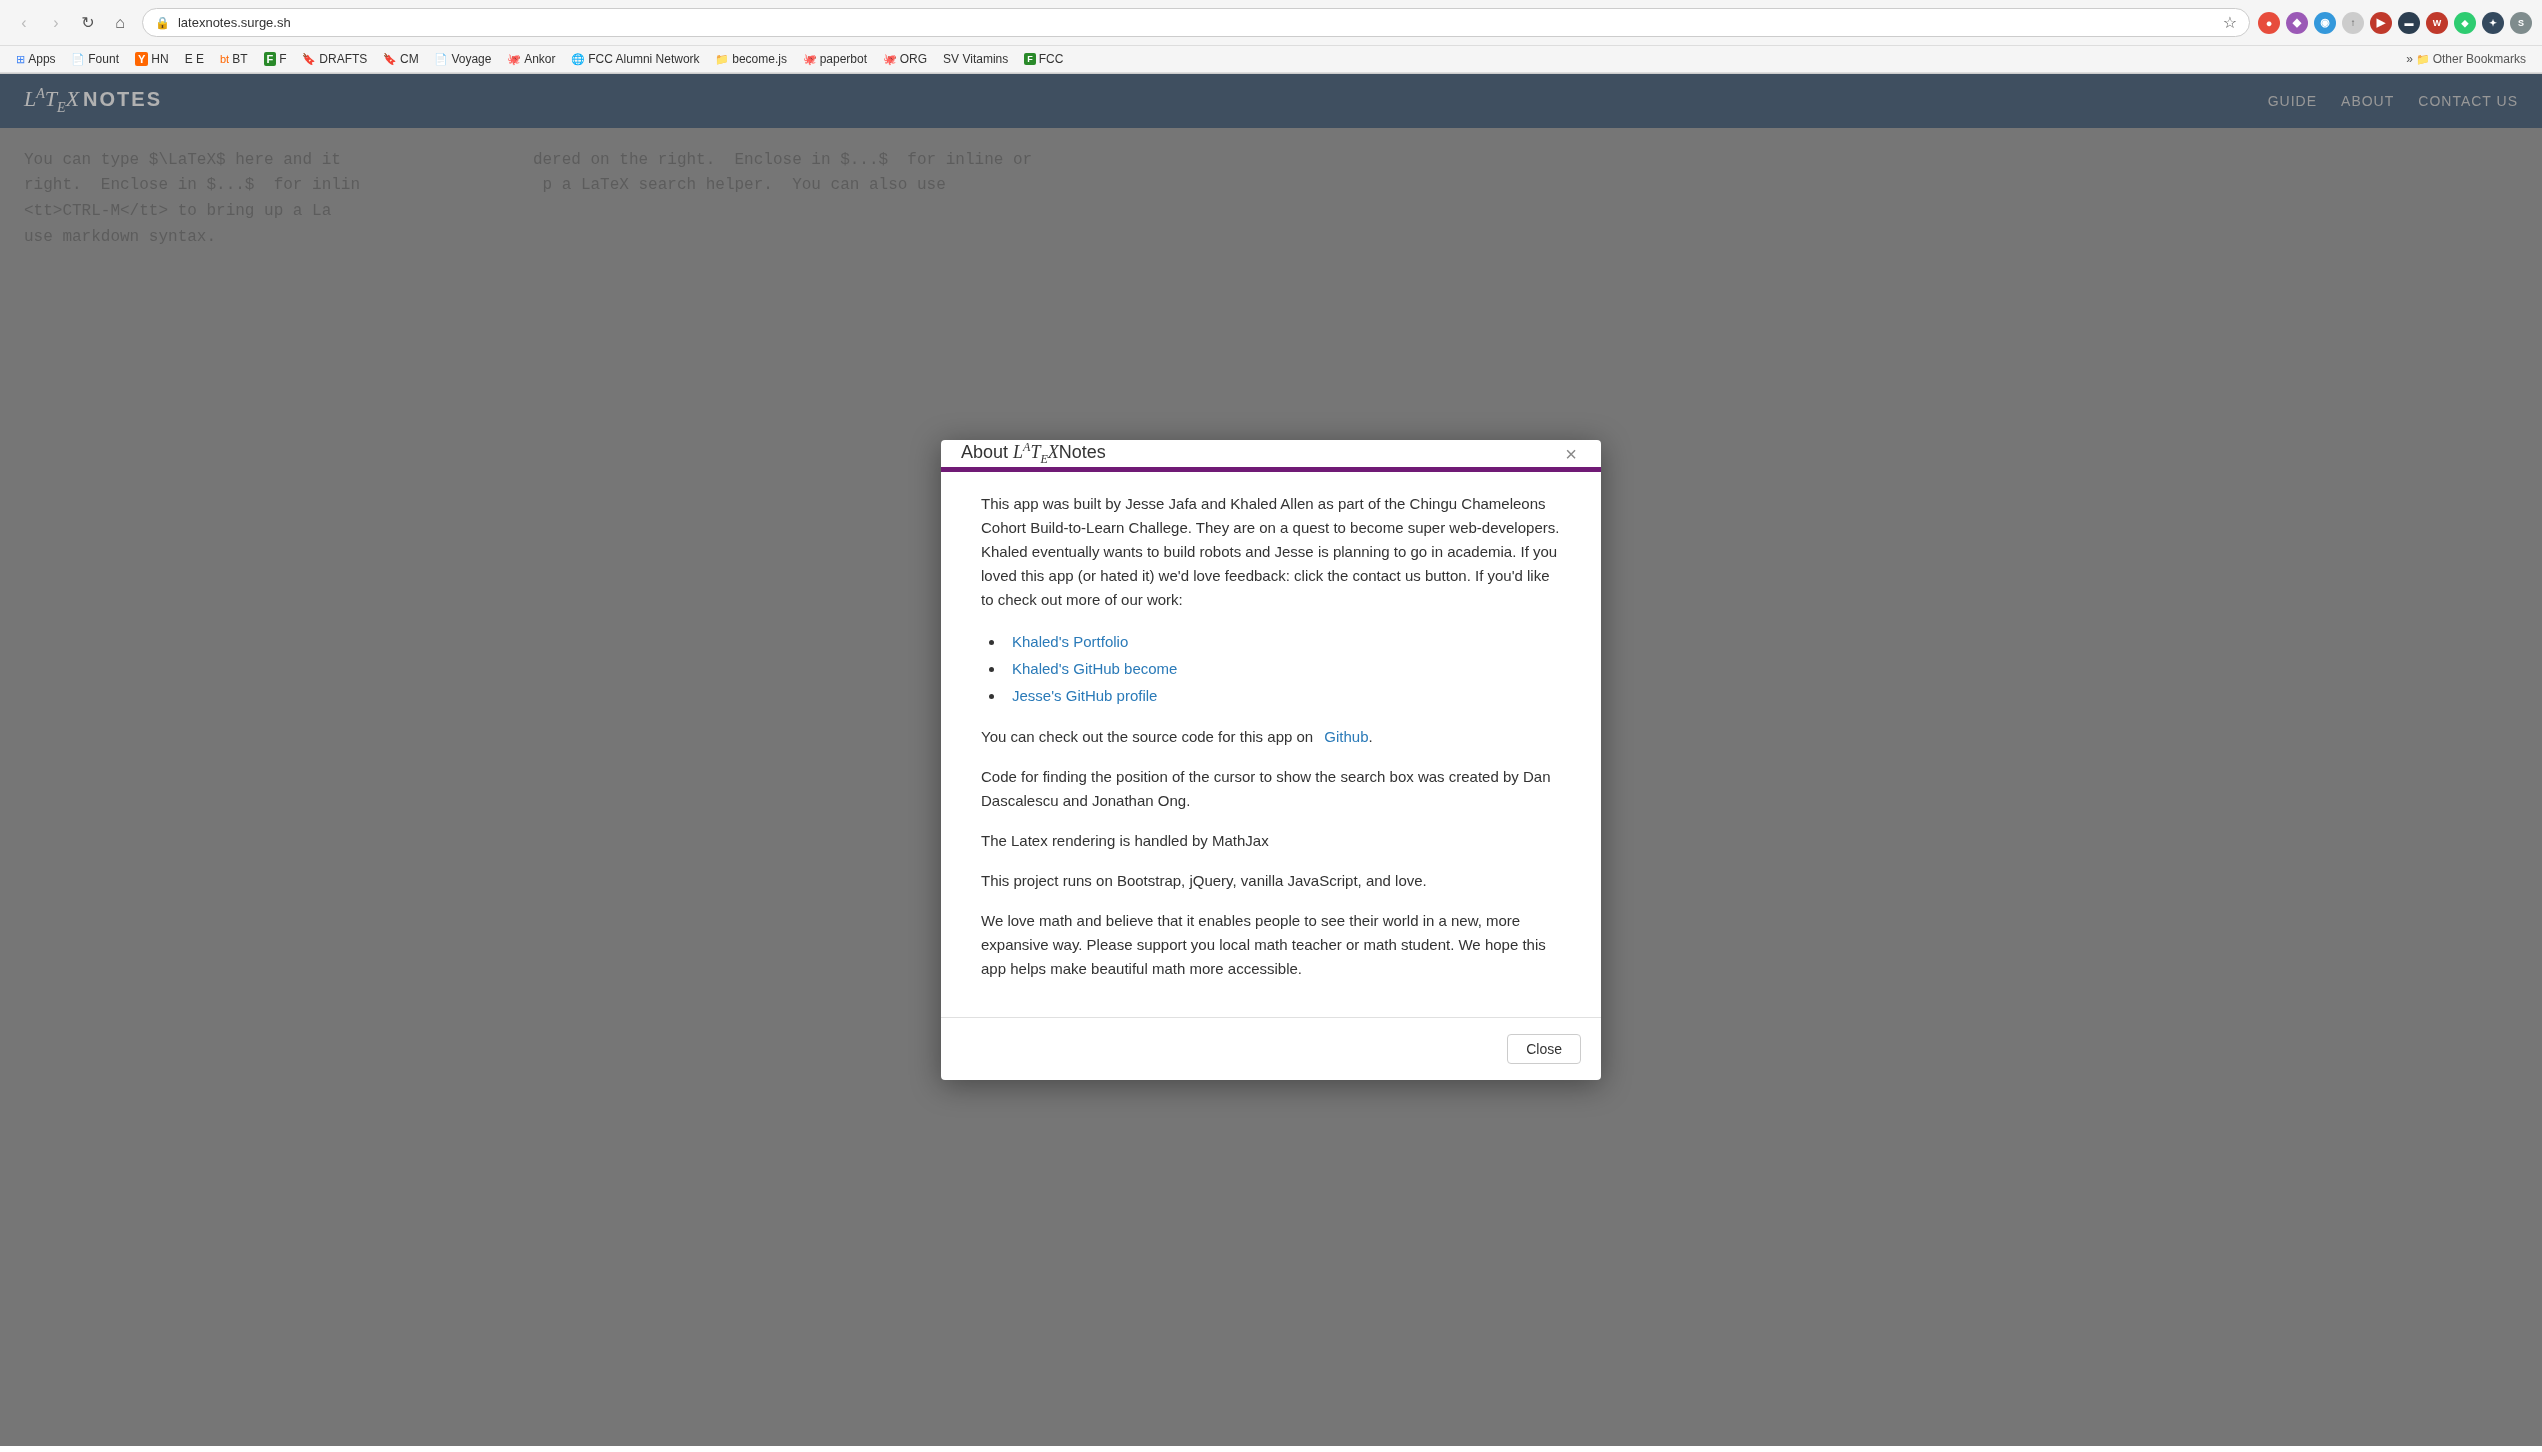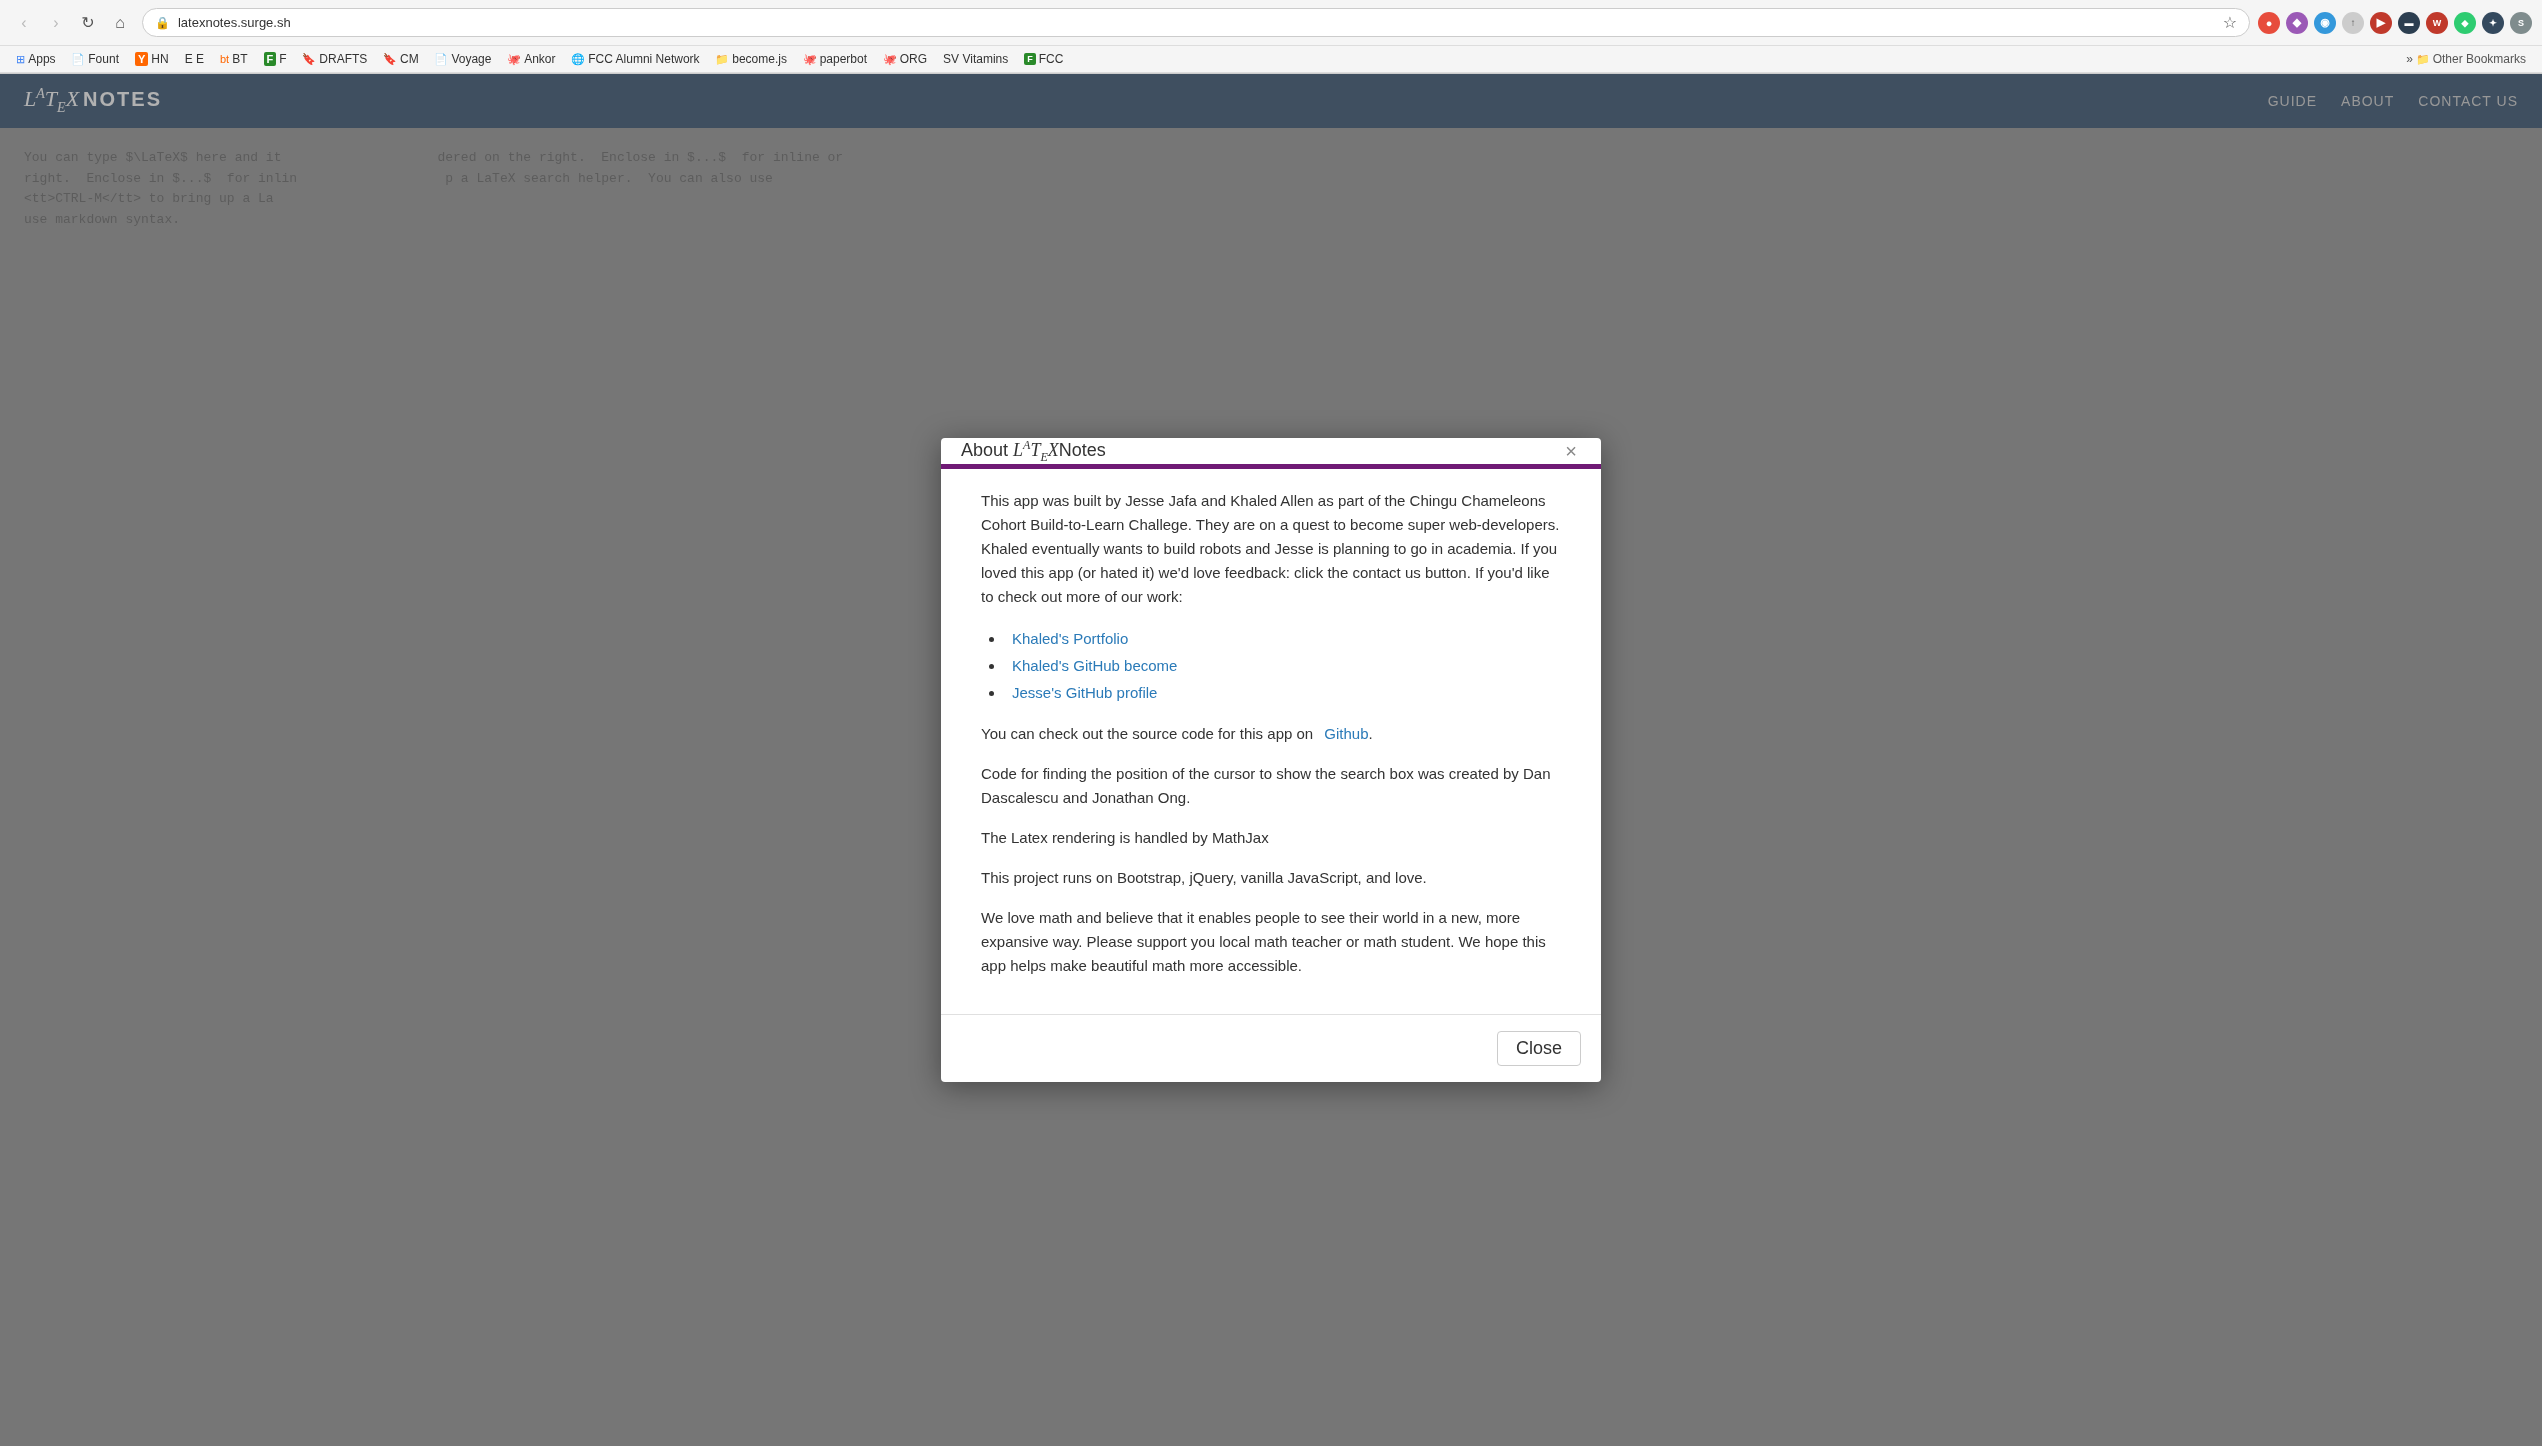--- a/index.html
+++ b/index.html
@@ -30,35 +30,35 @@
     
     .app-navbar { background: #1a3a5c; width: 100%; padding: 12px 24px; display: flex; align-items: center; justify-content: space-between; }
     .app-logo { display: flex; align-items: baseline; gap: 0; }
     .logo-latex { font-size: 22px; font-weight: normal; color: #fff; font-family: 'Times New Roman', serif; font-style: italic; }
     .logo-notes { font-size: 20px; font-weight: bold; color: #fff; letter-spacing: 2px; font-family: sans-serif; font-style: normal; margin-left: 4px; }
     .nav-links { display: flex; gap: 24px; }
     .nav-link { color: #ccc; font-size: 14px; font-weight: 500; letter-spacing: 1px; cursor: pointer; text-decoration: none; }
 
     
     .page-content-bg { padding: 20px 24px; opacity: 0.6; }
-    .page-content-bg pre { font-family: 'Courier New', monospace; font-size: 13px; color: #333; line-height: 1.6; }
+    .page-content-bg pre { font-family: 'Courier New', monospace; font-size: 16px; color: #333; line-height: 1.6; }
 
     
     .modal-overlay { position: absolute; top: 0; left: 0; right: 0; bottom: 0; background: rgba(100,100,100,0.5); display: flex; align-items: center; justify-content: center; }
     .modal { background: #fff; border-radius: 4px; width: 660px; max-height: 80vh; display: flex; flex-direction: column; box-shadow: 0 5px 30px rgba(0,0,0,0.4); overflow: hidden; }
     .modal-header { padding: 0 20px; border-bottom: 5px solid #701a75; display: flex; align-items: center; justify-content: space-between; }
     .modal-title { font-size: 18px; font-weight: 500; color: #333; font-family: sans-serif; }
     .modal-close { background: none; border: none; font-size: 20px; color: #888; cursor: pointer; padding: 0 4px; line-height: 1; }
     .modal-body { padding: 20px 40px; overflow-y: auto; flex: 1; }
     .modal-body p { font-size: 15px; line-height: 1.6; color: #333; margin-bottom: 16px; }
     .modal-body ul { margin: 0 0 16px 24px; }
     .modal-body ul li { font-size: 15px; line-height: 1.8; color: #333; }
     .modal-body a { color: #2a7ab8; text-decoration: none; margin-left: 7px; }
     .modal-footer { padding: 16px 20px; border-top: 1px solid #e0e0e0; display: flex; justify-content: flex-end; }
-    .close-btn { padding: 6px 18px; font-size: 18px; border: 1px solid #ccc; border-radius: 4px; background: #fff; cursor: pointer; color: #333; }
+    .close-btn { padding: 6px 18px; font-size: 14px; border: 1px solid #ccc; border-radius: 4px; background: #fff; cursor: pointer; color: #333; }
   </style>
 </head>
 <body>
 
 <div class="browser-chrome">
   <div class="browser-toolbar">
     <div class="nav-buttons">
       <button class="nav-btn disabled">‹</button>
       <button class="nav-btn disabled">›</button>
       <button class="nav-btn">↻</button>

